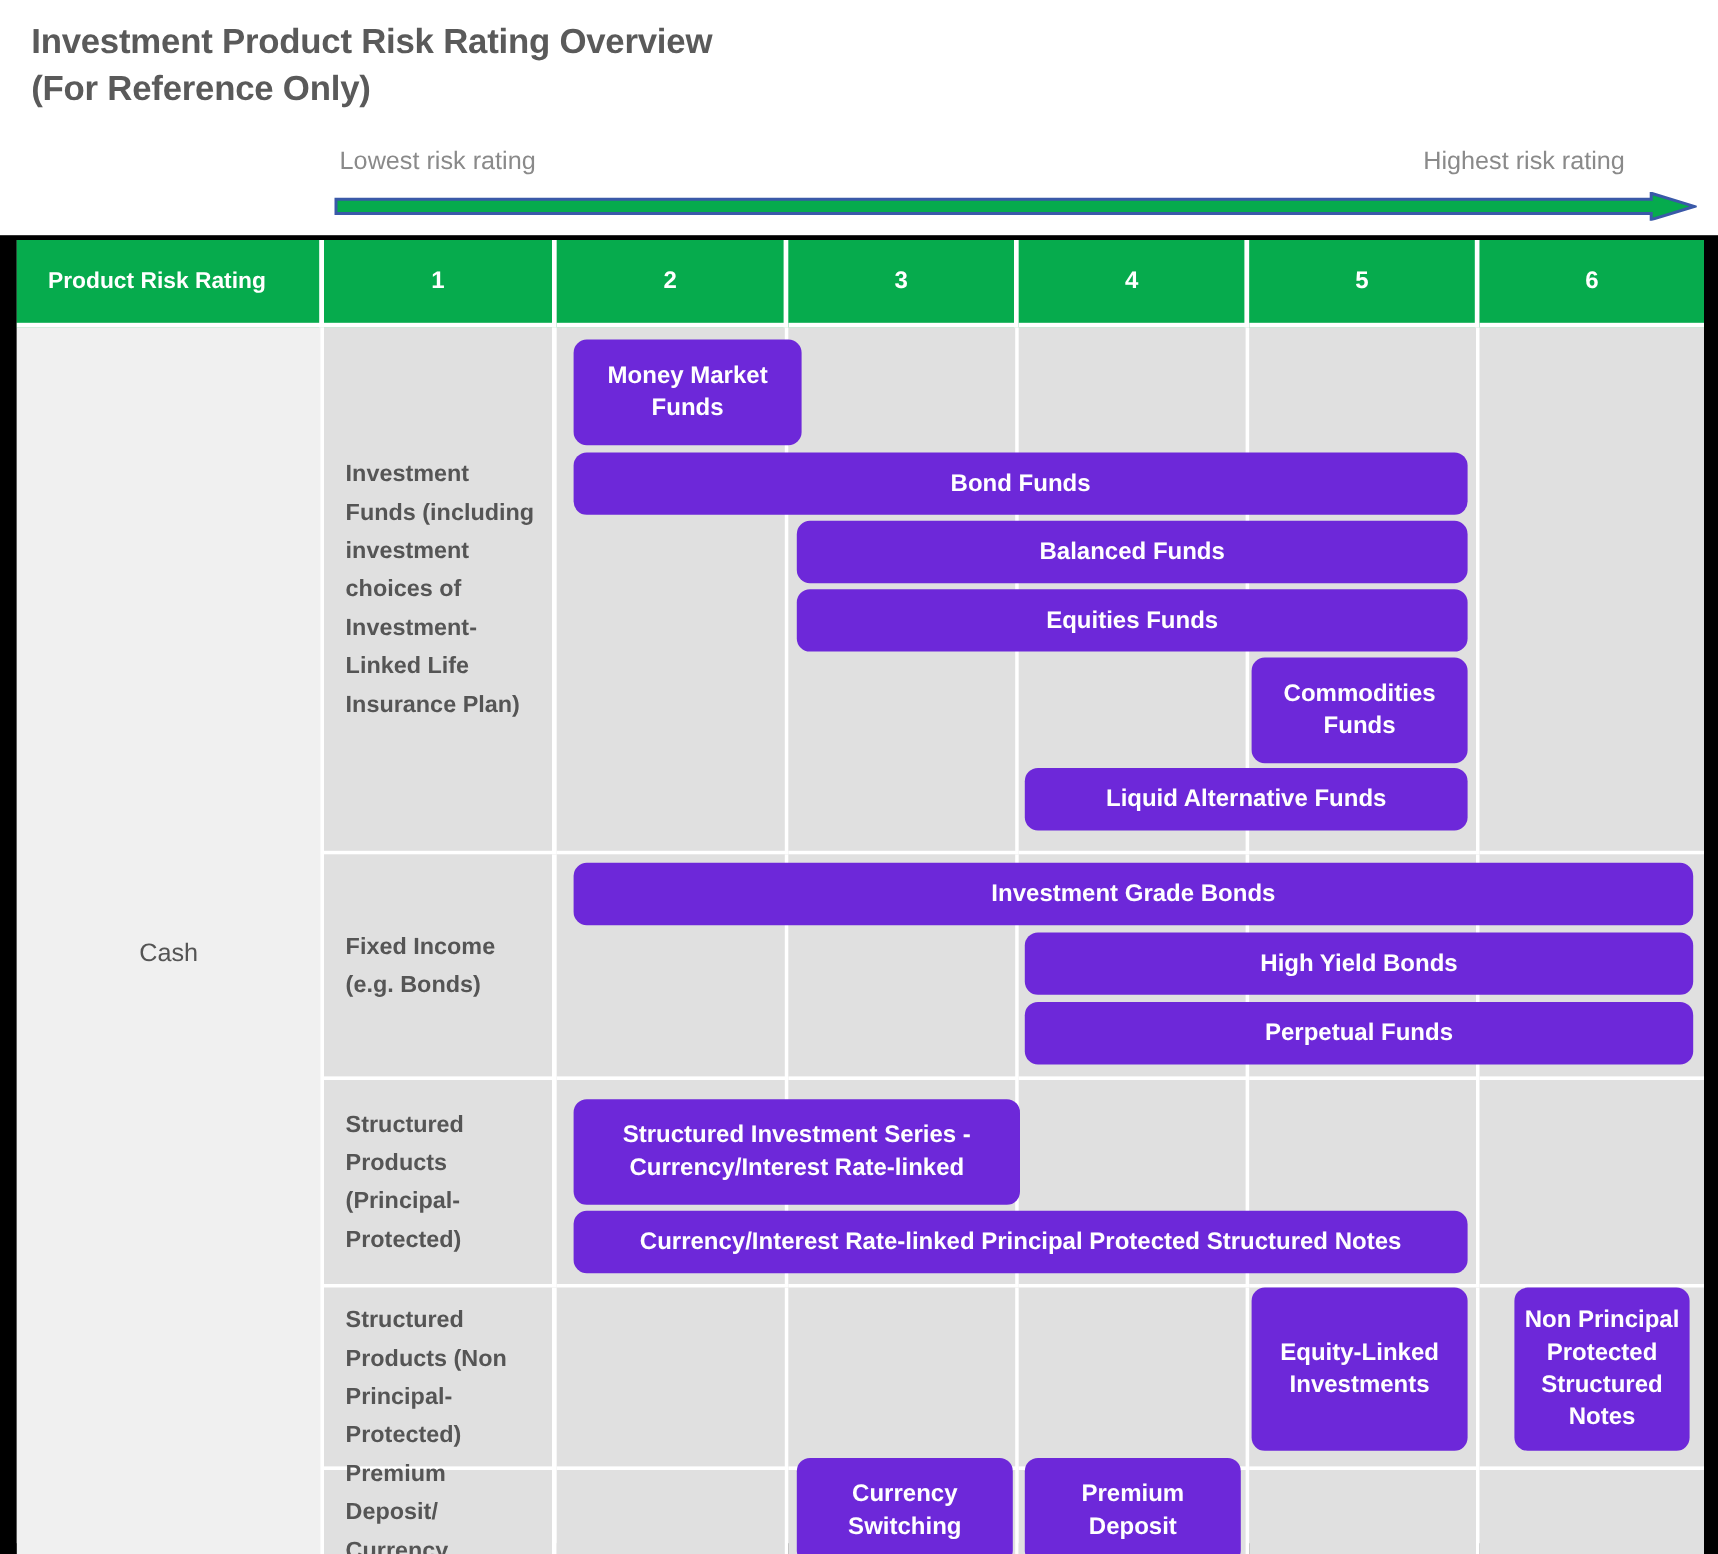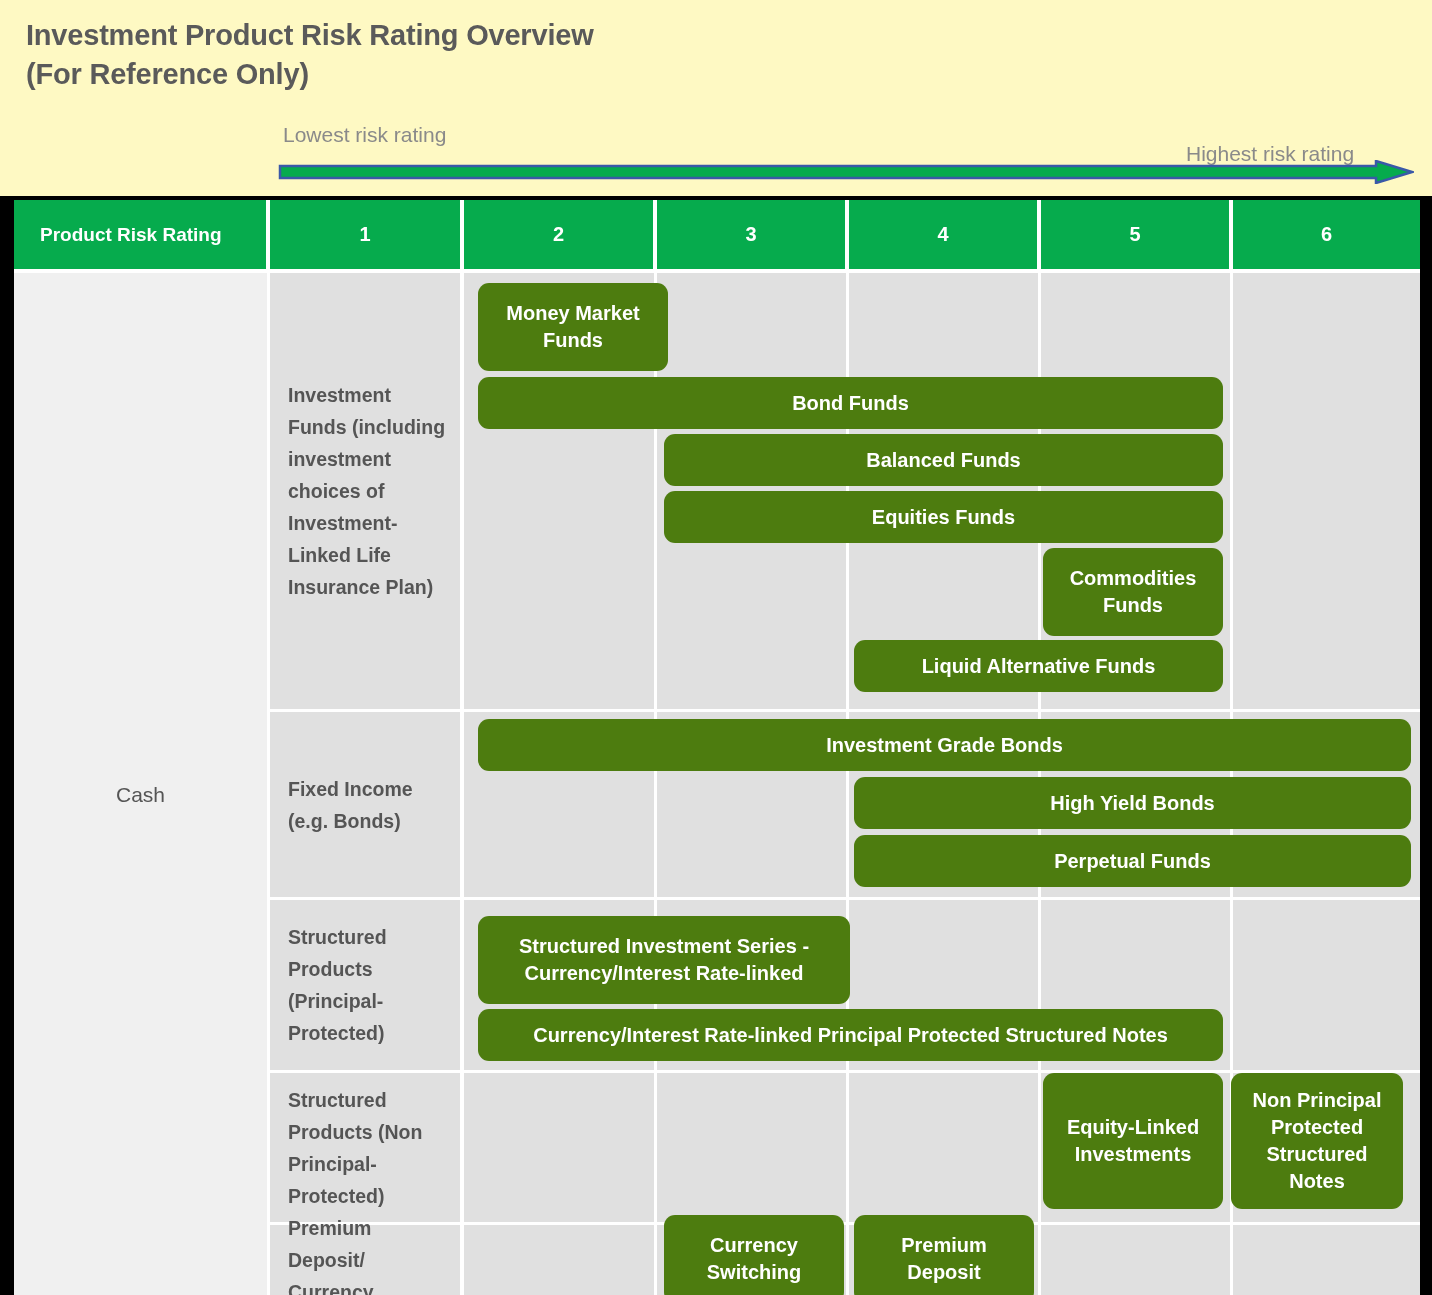--- a/index.html
+++ b/index.html
@@ -14,21 +14,21 @@
     overflow: hidden;
     position: relative;
   }
 
   
   .header {
     position: absolute;
     left: 0; top: 0;
     width: 1432px;
     height: 196px;
-    background: #fef9c3;
+    background: #ffffff;
   }
   .title {
     position: absolute;
     left: 26px;
     top: 16px;
     width: 900px;
     color: #5a5a5a;
     font-size: 29px;
     font-weight: bold;
     line-height: 39px;
@@ -36,21 +36,21 @@
     white-space: pre-line;
   }
   .scale-label {
     position: absolute;
     color: #8a8a8a;
     font-size: 21px;
     font-weight: normal;
     white-space: nowrap;
   }
   .scale-label.left  { left: 283px; top: 123px; }
-  .scale-label.right { left: 1186px; top: 123px; margin-top: 19px; }
+  .scale-label.right { left: 1186px; top: 123px; }
 
   .arrow-wrap {
     position: absolute;
     left: 278px;
     top: 160px;
     width: 1136px;
     height: 24px;
   }
 
   
@@ -137,21 +137,21 @@
   }
 
   
   .pills {
     position: absolute;
     inset: 0;
     pointer-events: none;
   }
   .pill {
     position: absolute;
-    background: #4d7c0f;
+    background: #6d28d9;
     border-radius: 11px;
     color: #ffffff;
     font-size: 20px;
     font-weight: bold;
     line-height: 27px;
     display: flex;
     align-items: center;
     justify-content: center;
     text-align: center;
     box-sizing: border-box;
@@ -247,19 +247,19 @@
     <div class="pill" style="left:840px; top:577px; width:557px; height:52px;">High Yield Bonds</div>
 
     <div class="pill" style="left:840px; top:635px; width:557px; height:52px;">Perpetual Funds</div>
 
     <div class="pill" style="left:464px; top:716px; width:372px; height:88px;">Structured Investment Series - Currency/Interest Rate-linked</div>
 
     <div class="pill" style="left:464px; top:809px; width:745px; height:52px;">Currency/Interest Rate-linked Principal Protected Structured Notes</div>
 
     <div class="pill" style="left:1029px; top:873px; width:180px; height:136px;">Equity-Linked Investments</div>
 
-    <div class="pill" style="left:1217px; top:873px; width:172px; height:136px;">Non Principal Protected Structured Notes</div>
+    <div class="pill" style="left:1248px; top:873px; width:146px; height:136px;">Non Principal Protected Structured Notes</div>
 
     <div class="pill" style="left:650px; top:1015px; width:180px; height:88px;">Currency Switching</div>
 
     <div class="pill" style="left:840px; top:1015px; width:180px; height:88px;">Premium Deposit</div>
   </div>
 </div>
 
 </body></html>

